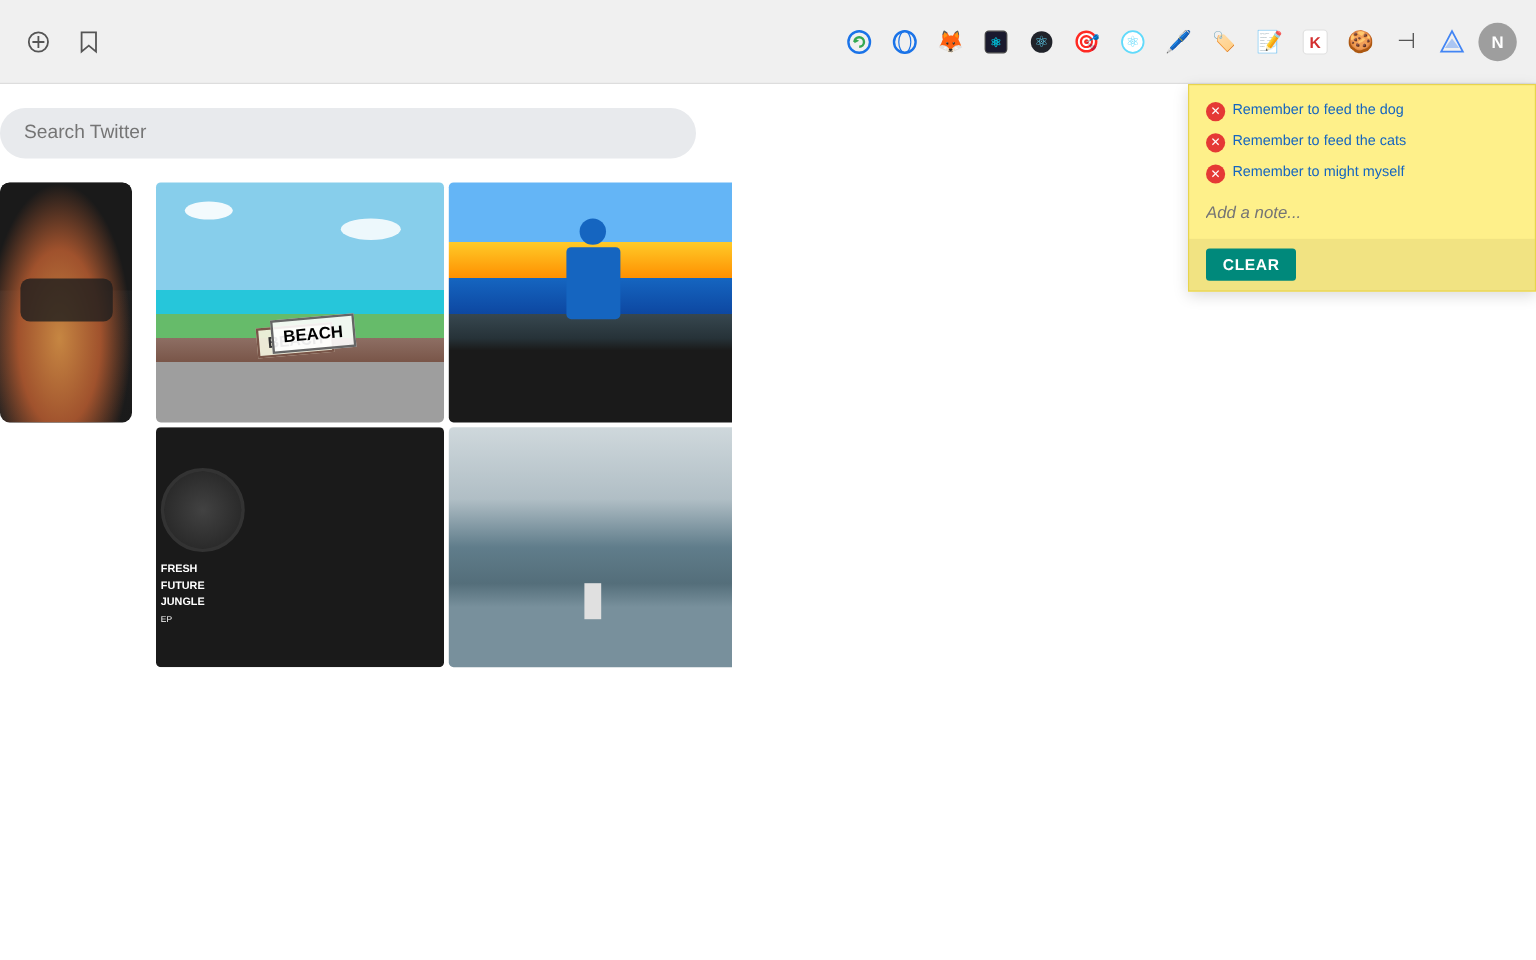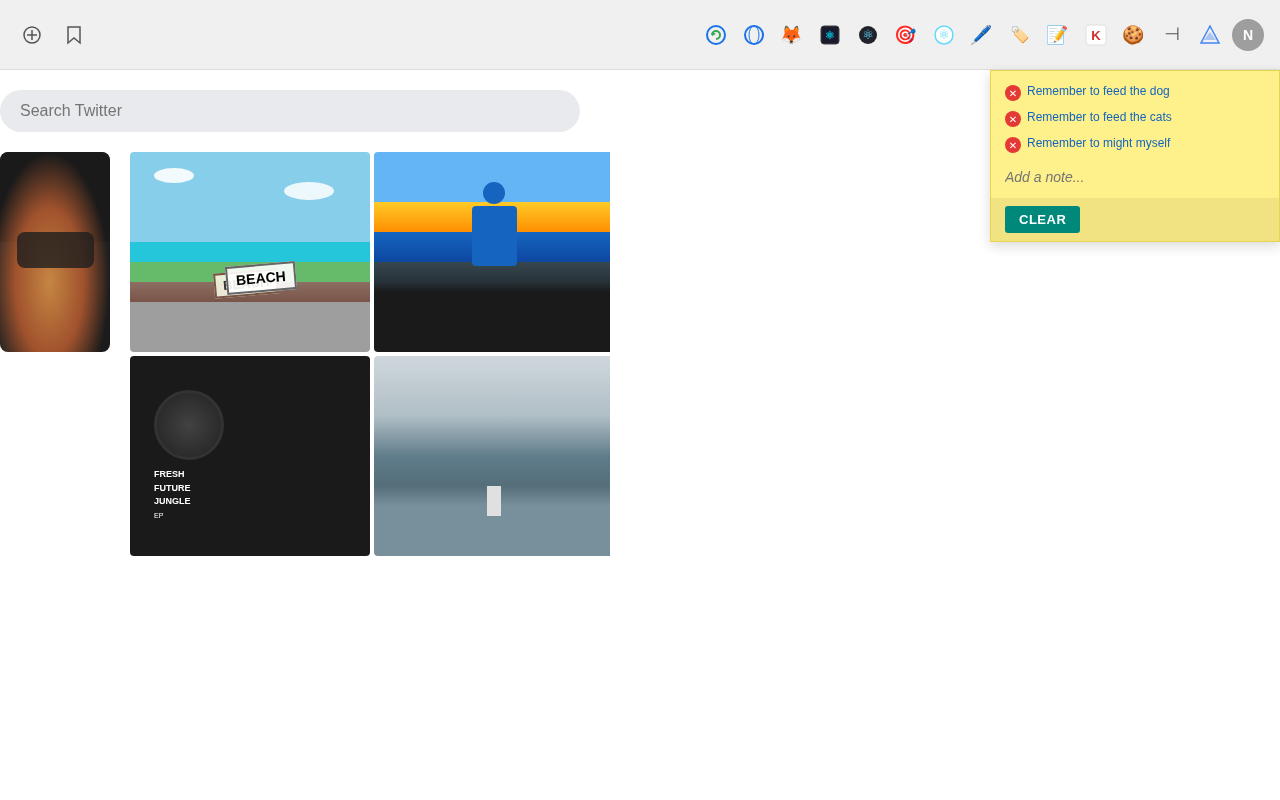--- a/index.html
+++ b/index.html
@@ -368,21 +368,21 @@
 
         <div class="grid-img img-tuktuk" style="background: linear-gradient(180deg, #64b5f6 0%, #64b5f6 25%, #ffca28 25%, #ff8f00 40%, #1565c0 40%, #0d47a1 55%, #37474f 55%, #263238 65%, #1a1a1a 70%);">
 
           <div style="position:absolute;top:15%;left:50%;transform:translateX(-50%);width:50px;height:120px;">
             <div style="width:22px;height:22px;background:#1565c0;border-radius:50%;margin:0 auto;position:relative;top:0;"></div>
             <div style="width:45px;height:60px;background:#1565c0;margin:2px auto 0;border-radius:4px;"></div>
           </div>
         </div>
 
         <div class="grid-img img-album">
-          <div style="width:100%;height:100%;background:#1a1a1a;display:flex;flex-direction:column;justify-content:center;padding:24px;">
+          <div style="width:100%;height:100%;background:#1a1a1a;display:flex;flex-direction:column;justify-content:center;padding:4px;">
             <div style="width:70px;height:70px;border-radius:50%;background:radial-gradient(circle,#424242,#212121);border:3px solid #333;margin-bottom:8px;"></div>
             <div style="color:#fff;font-size:9px;font-weight:bold;line-height:1.5;">
               FRESH<br>FUTURE<br>JUNGLE<br><span style="font-size:7px;font-weight:normal;">EP</span>
             </div>
           </div>
         </div>
 
         <div class="grid-img img-sneakers" style="background: linear-gradient(180deg, #e0e0e0 0%, #bdbdbd 40%, #9e9e9e 55%, #5d4037 55%, #4e342e 70%, #6d4c41 80%);">
           <div style="position:absolute;top:15%;left:10%;width:80%;height:40%;background:linear-gradient(135deg,#e0e0e0,#9e9e9e,#616161);border-radius:8px;transform:rotate(-8deg);"></div>
           <div style="position:absolute;top:30%;left:20%;width:75%;height:40%;background:linear-gradient(135deg,#bdbdbd,#757575,#424242);border-radius:8px;transform:rotate(-5deg);"></div>

